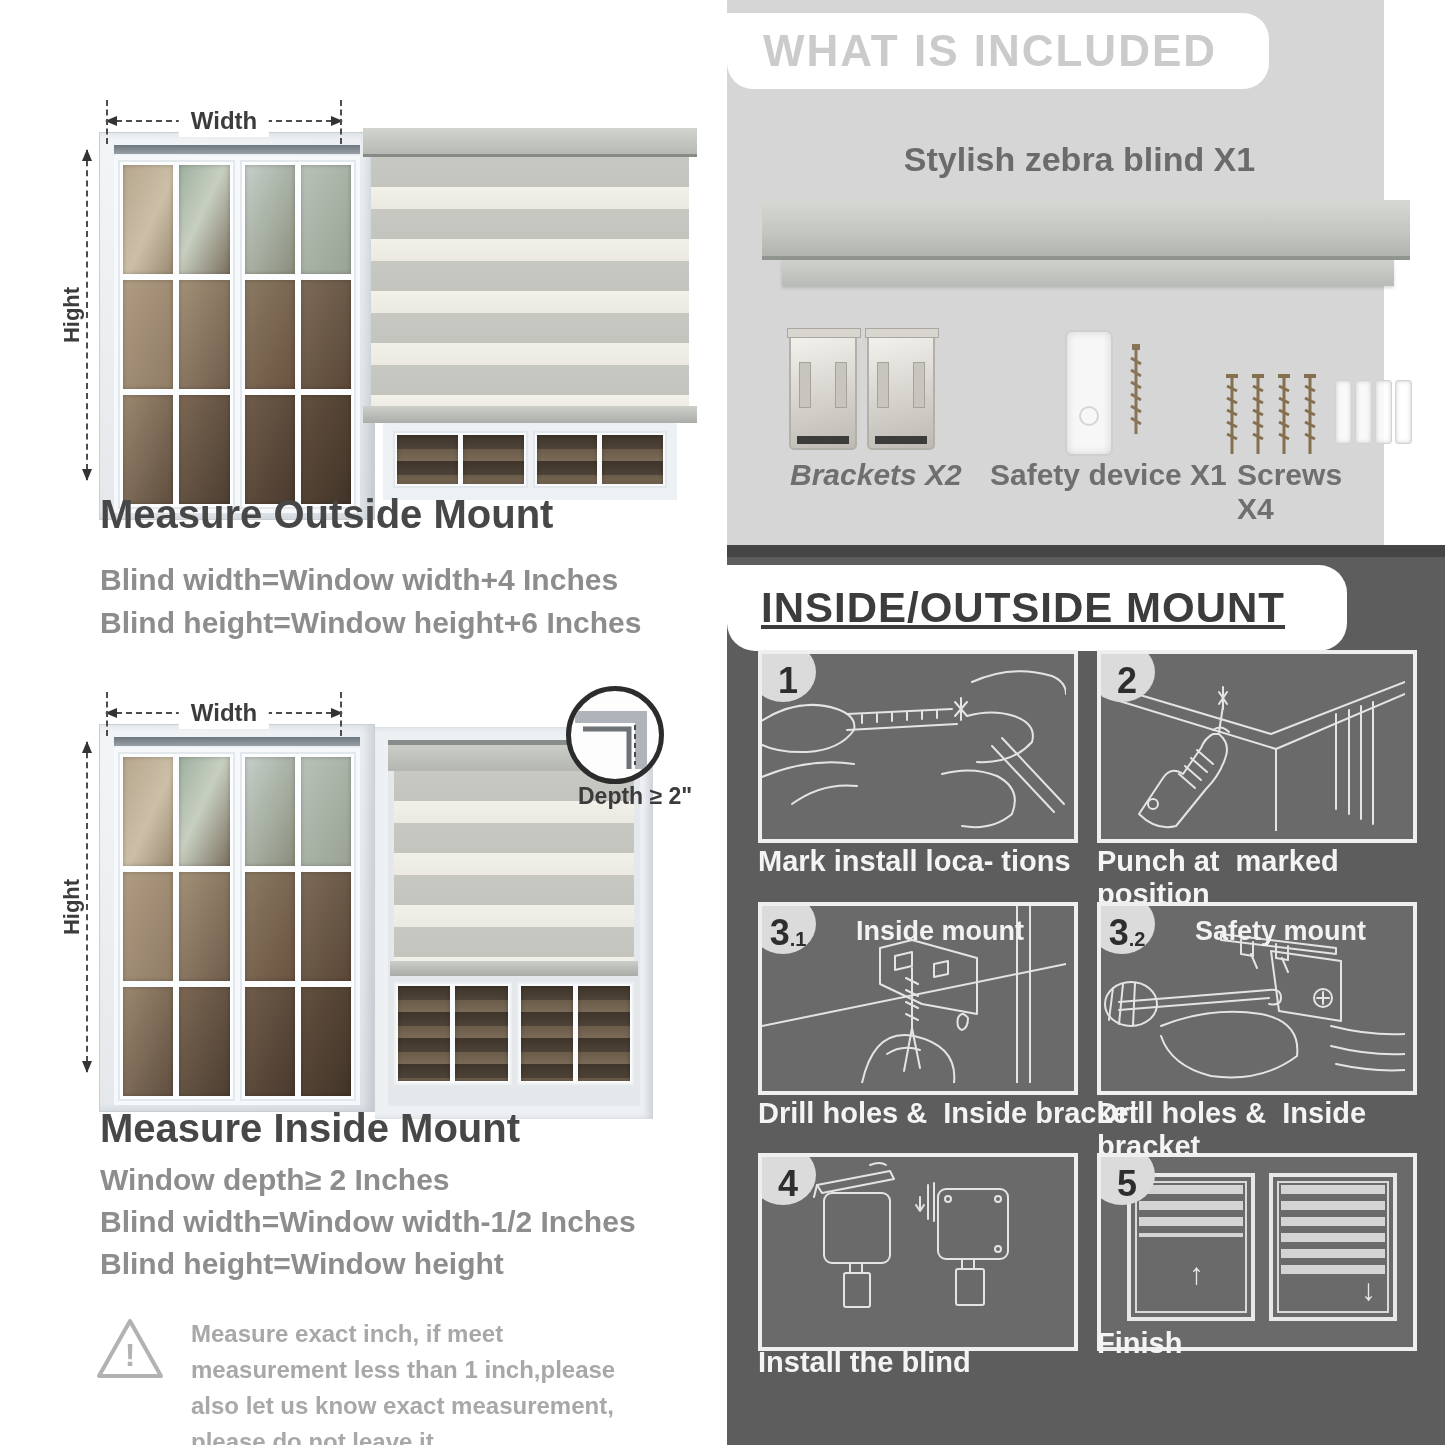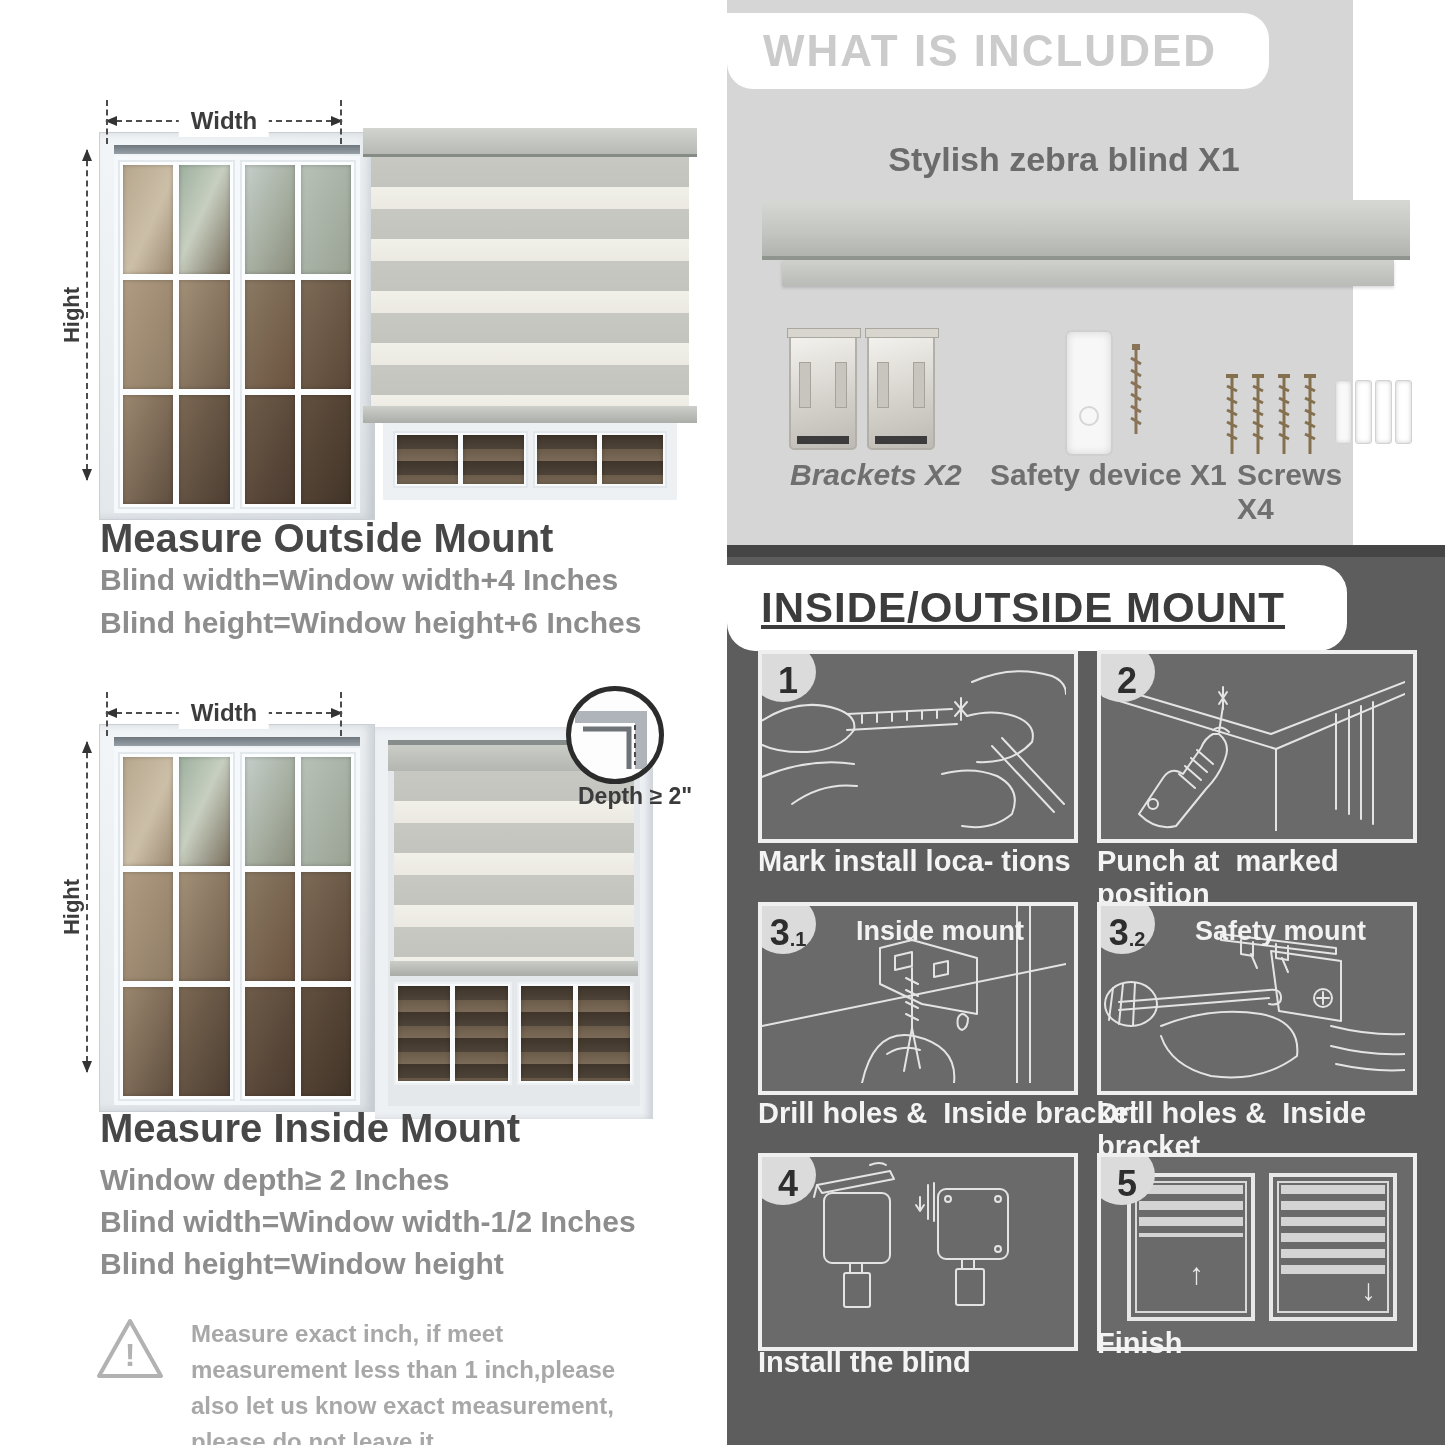--- a/index.html
+++ b/index.html
@@ -67,21 +67,21 @@
   .b2-panes{display:flex;gap:5px;height:103px;margin:6px 6px 0 6px;}
   .b2-panes .frag-sash{box-shadow:inset 0 0 0 2px #eef1f3;}
   .mag{position:absolute;left:566px;top:686px;width:88px;height:88px;border-radius:50%;
     border:5px solid #2c2c2c;background:#fdfdfd;z-index:6;overflow:hidden;}
   .depth-label{position:absolute;left:578px;top:783px;font-size:23px;font-weight:bold;color:#3b3b3b;z-index:6;}
   .h-measure{position:absolute;left:100px;font-size:40px;font-weight:bold;color:#474747;}
   .p-line{position:absolute;left:100px;font-size:30px;font-weight:bold;color:#8d8d8d;}
   .warning-wrap{position:absolute;left:95px;top:1316px;display:flex;gap:26px;width:560px;}
   .warning-text{width:440px;font-size:24px;line-height:36px;font-weight:bold;color:#a8a8a8;}
   
-  .right-top{position:absolute;left:727px;top:0;width:626px;height:545px;background:#d6d6d6;}
+  .right-top{position:absolute;left:727px;top:0;width:626px;height:545px;background:#d6d6d6;padding-left:31px;}
   .included-header{position:absolute;left:0;top:13px;width:506px;height:76px;background:#ffffff;
     border-radius:0 26px 26px 26px;display:flex;align-items:center;padding-left:36px;
     font-size:44px;font-weight:bold;color:#cbcbcb;letter-spacing:2px;}
   .product-label{position:absolute;left:0;top:140px;width:100%;text-align:center;
     font-size:34px;font-weight:bold;color:#6b6b6b;margin-left:24px;}
   .headrail1{position:absolute;left:35px;top:200px;width:648px;height:60px;
     background:linear-gradient(180deg,#d6d9d3,#c3c6c0 55%,#aeb1ab);box-shadow:inset 0 -4px 0 #90948e;}
   .headrail2{position:absolute;left:55px;top:260px;width:612px;height:26px;
     background:linear-gradient(180deg,#cfd2cc,#b9bcb6);box-shadow:0 2px 3px rgba(0,0,0,.15);}
   .bracket{position:absolute;width:64px;height:112px;border-radius:5px;
@@ -173,21 +173,21 @@
             <div class="pane zebra-dark"></div>
         </div>
         <div class="frag-sash">
           <div class="pane zebra-dark"></div>
             <div class="pane zebra-dark"></div>
         </div>
       </div>
     </div>
   </div>
 
-  <div class="h-measure" style="top:516px;text-align:right;">Measure Outside Mount</div>
+  <div class="h-measure" style="top:492px;text-align:right;">Measure Outside Mount</div>
   <div class="p-line" style="top:563px;">Blind width=Window width+4 Inches</div>
   <div class="p-line" style="top:606px;">Blind height=Window height+6 Inches</div>
 
   <div class="window" style="left:100px;top:725px;width:246px;height:360px;">
     <div class="win-top"></div>
     <div class="sashes">
       <div class="sash sashL">
         <div class="pane"></div>
           <div class="pane"></div>
         <div class="pane"></div>

